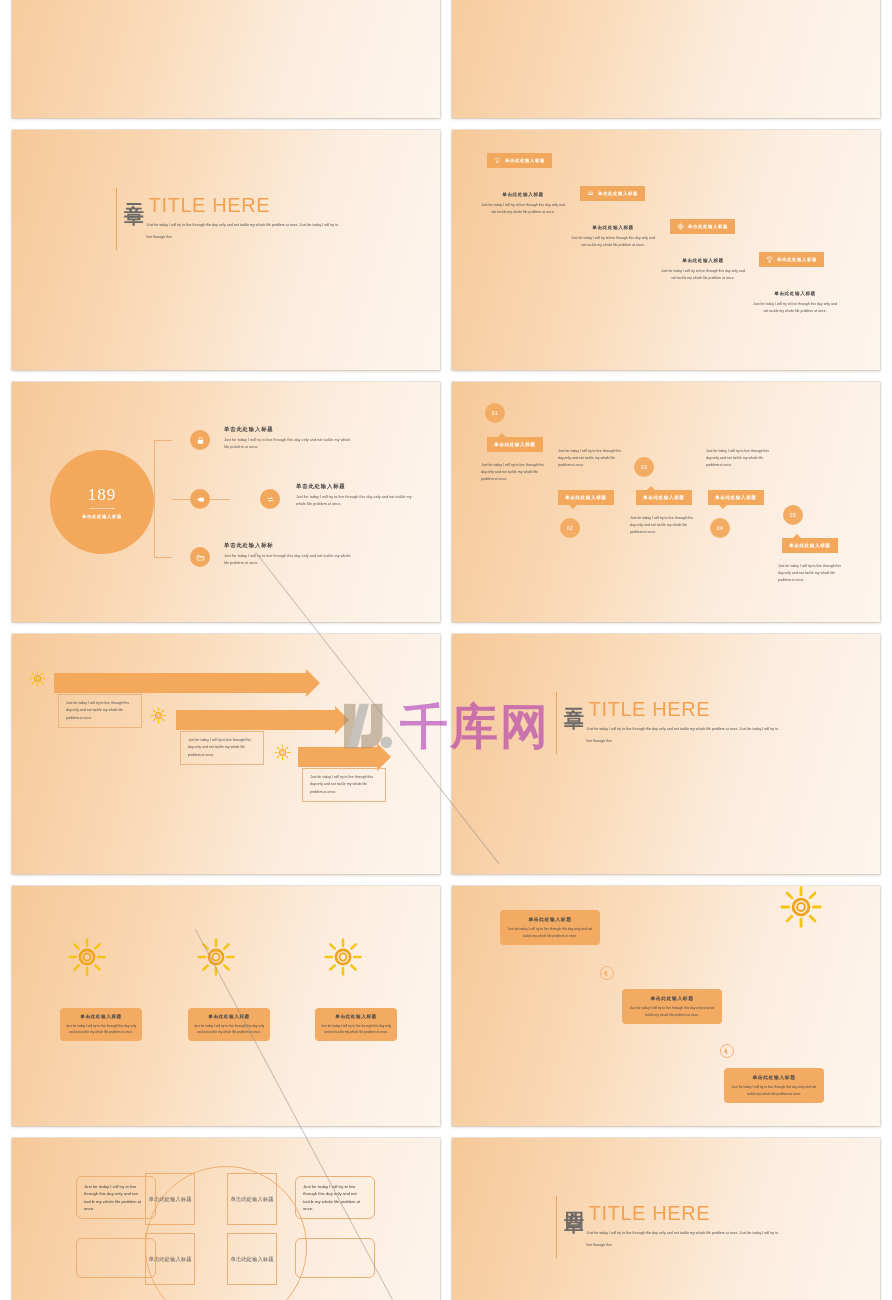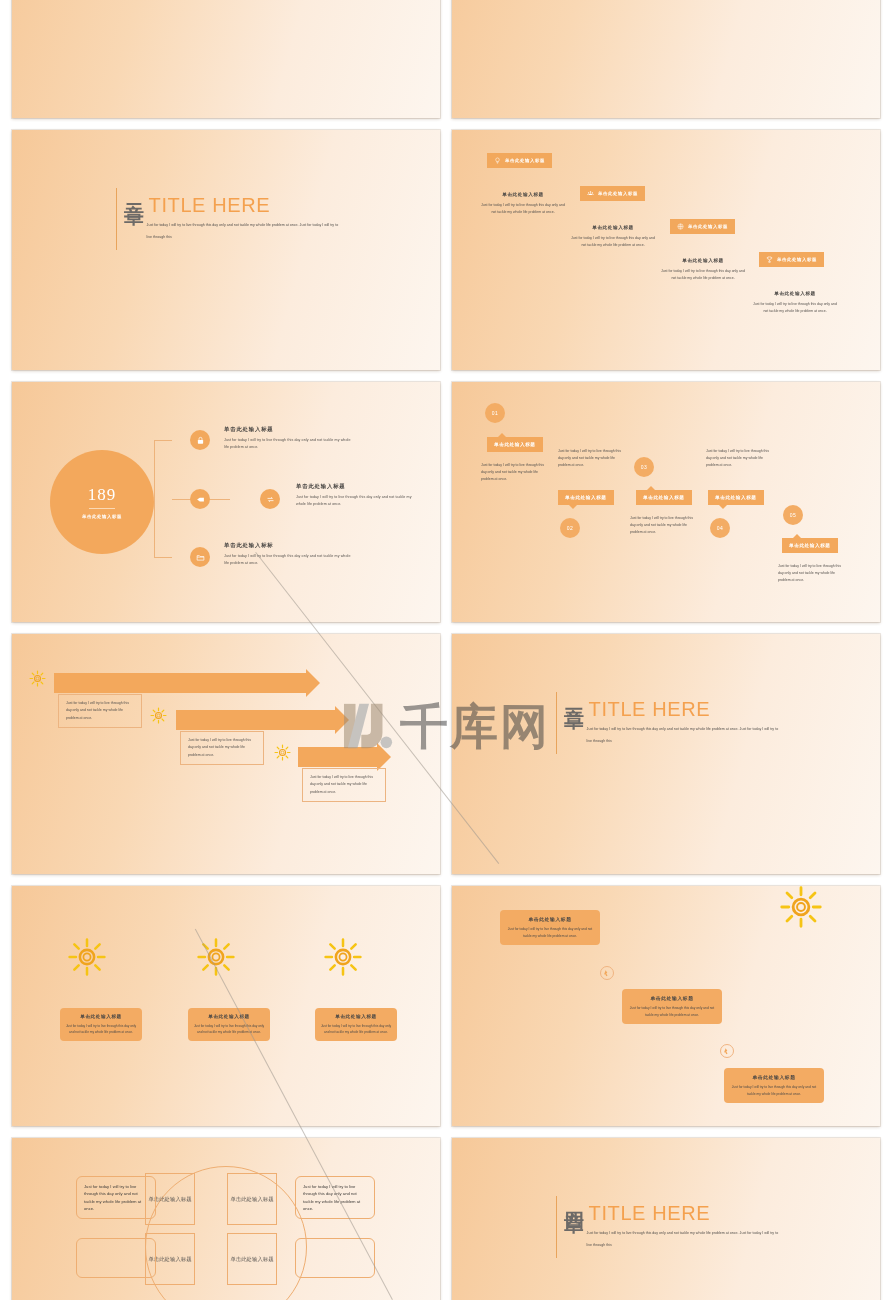--- a/index.html
+++ b/index.html
@@ -115,21 +115,21 @@
          display:flex;align-items:center;justify-content:center;text-align:center;
          font-size:5.4px;line-height:1.85;color:#5d5955;}
   .rbox{position:absolute;width:80px;border:.7px solid #eeae72;border-radius:6px;
         padding:6px 7px;font-size:4.2px;line-height:1.75;color:#3f3c39;}
 
   
   .wm{position:absolute;left:0;top:0;width:892px;height:1300px;pointer-events:none;}
   .wm-center{position:absolute;left:338px;top:700px;display:flex;flex-direction:column;align-items:flex-start;}
   .wm-row{display:flex;align-items:center;}
   .wm-logo{width:62px;height:52px;opacity:.55;}
-  .wm-cn{font-family:"DejaVu Sans",sans-serif;font-weight:700;font-size:48px;color:#404040;opacity:.52;letter-spacing:2px;line-height:1;}
+  .wm-cn{font-family:"DejaVu Sans",sans-serif;font-weight:700;font-size:48px;color:#a21caf;opacity:.52;letter-spacing:2px;line-height:1;}
   .wm-url{font-family:"DejaVu Sans Mono",monospace;font-size:27px;color:#9a948e;opacity:.5;letter-spacing:5px;margin-top:2px;margin-left:14px;}
   .diag{position:absolute;background:#9d958c;opacity:.55;height:.8px;transform-origin:0 0;}
 </style>
 </head>
 <body>
 
 <div id="page">
 
   <div class="grid">
 

